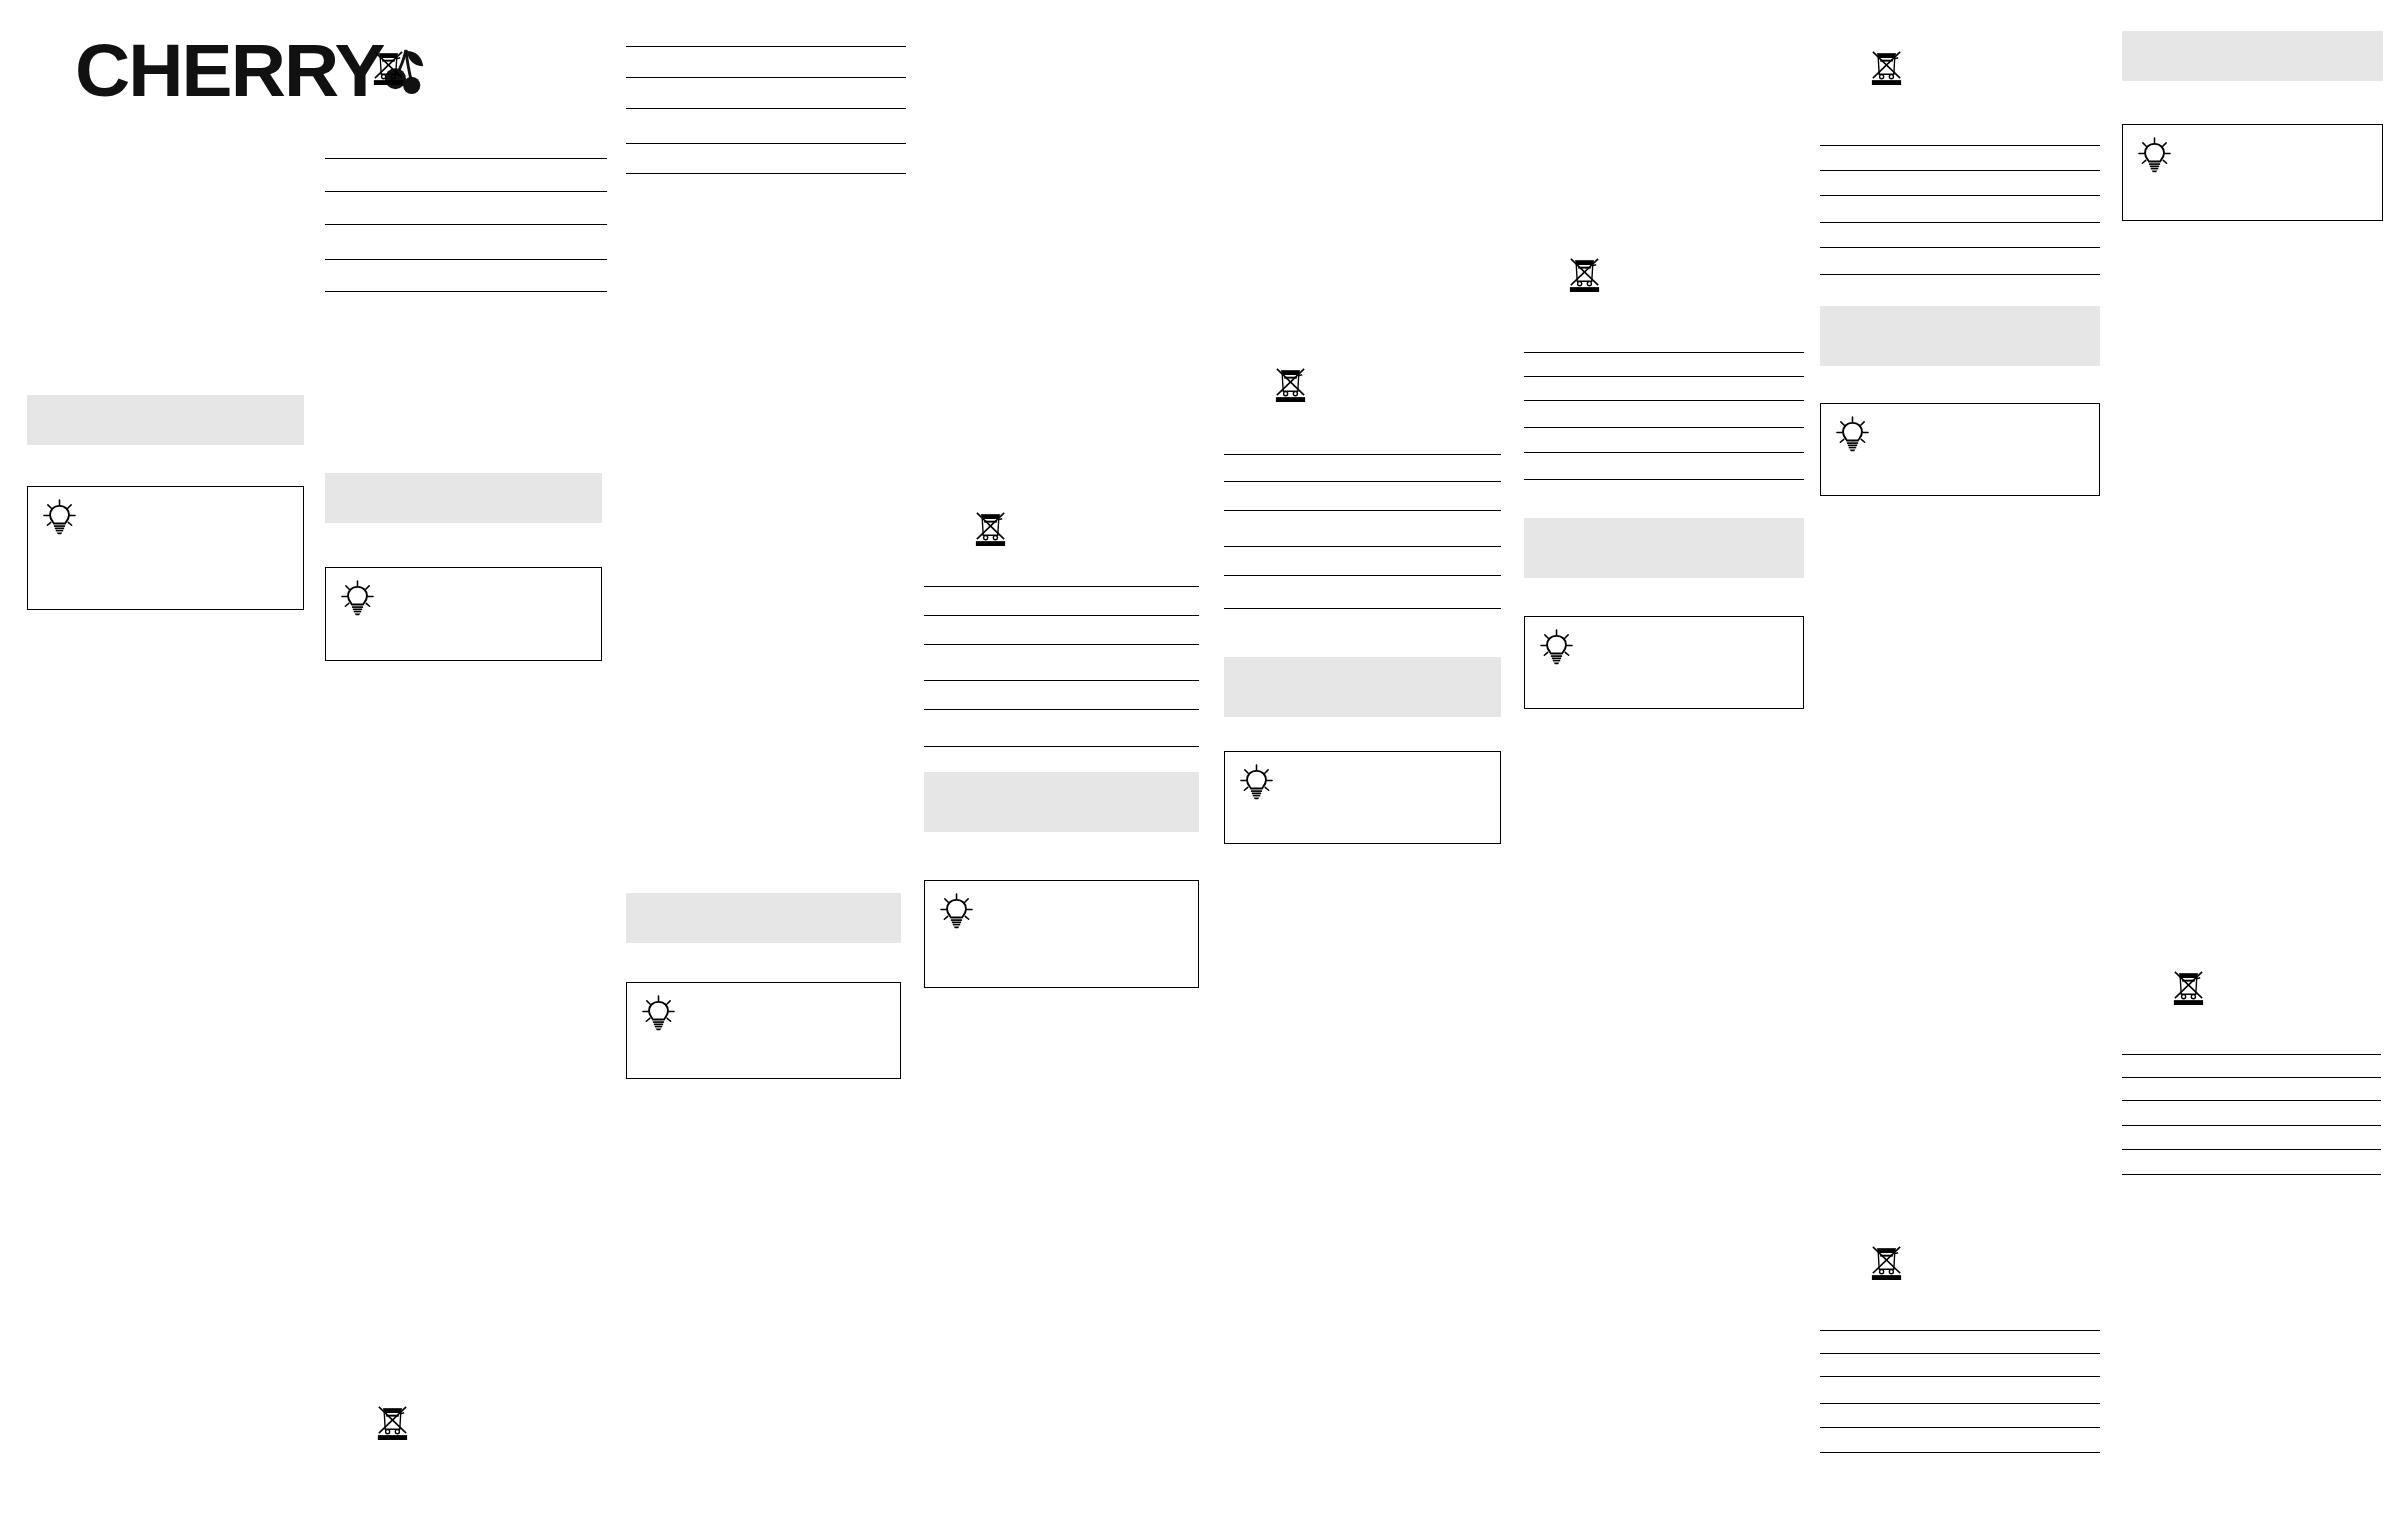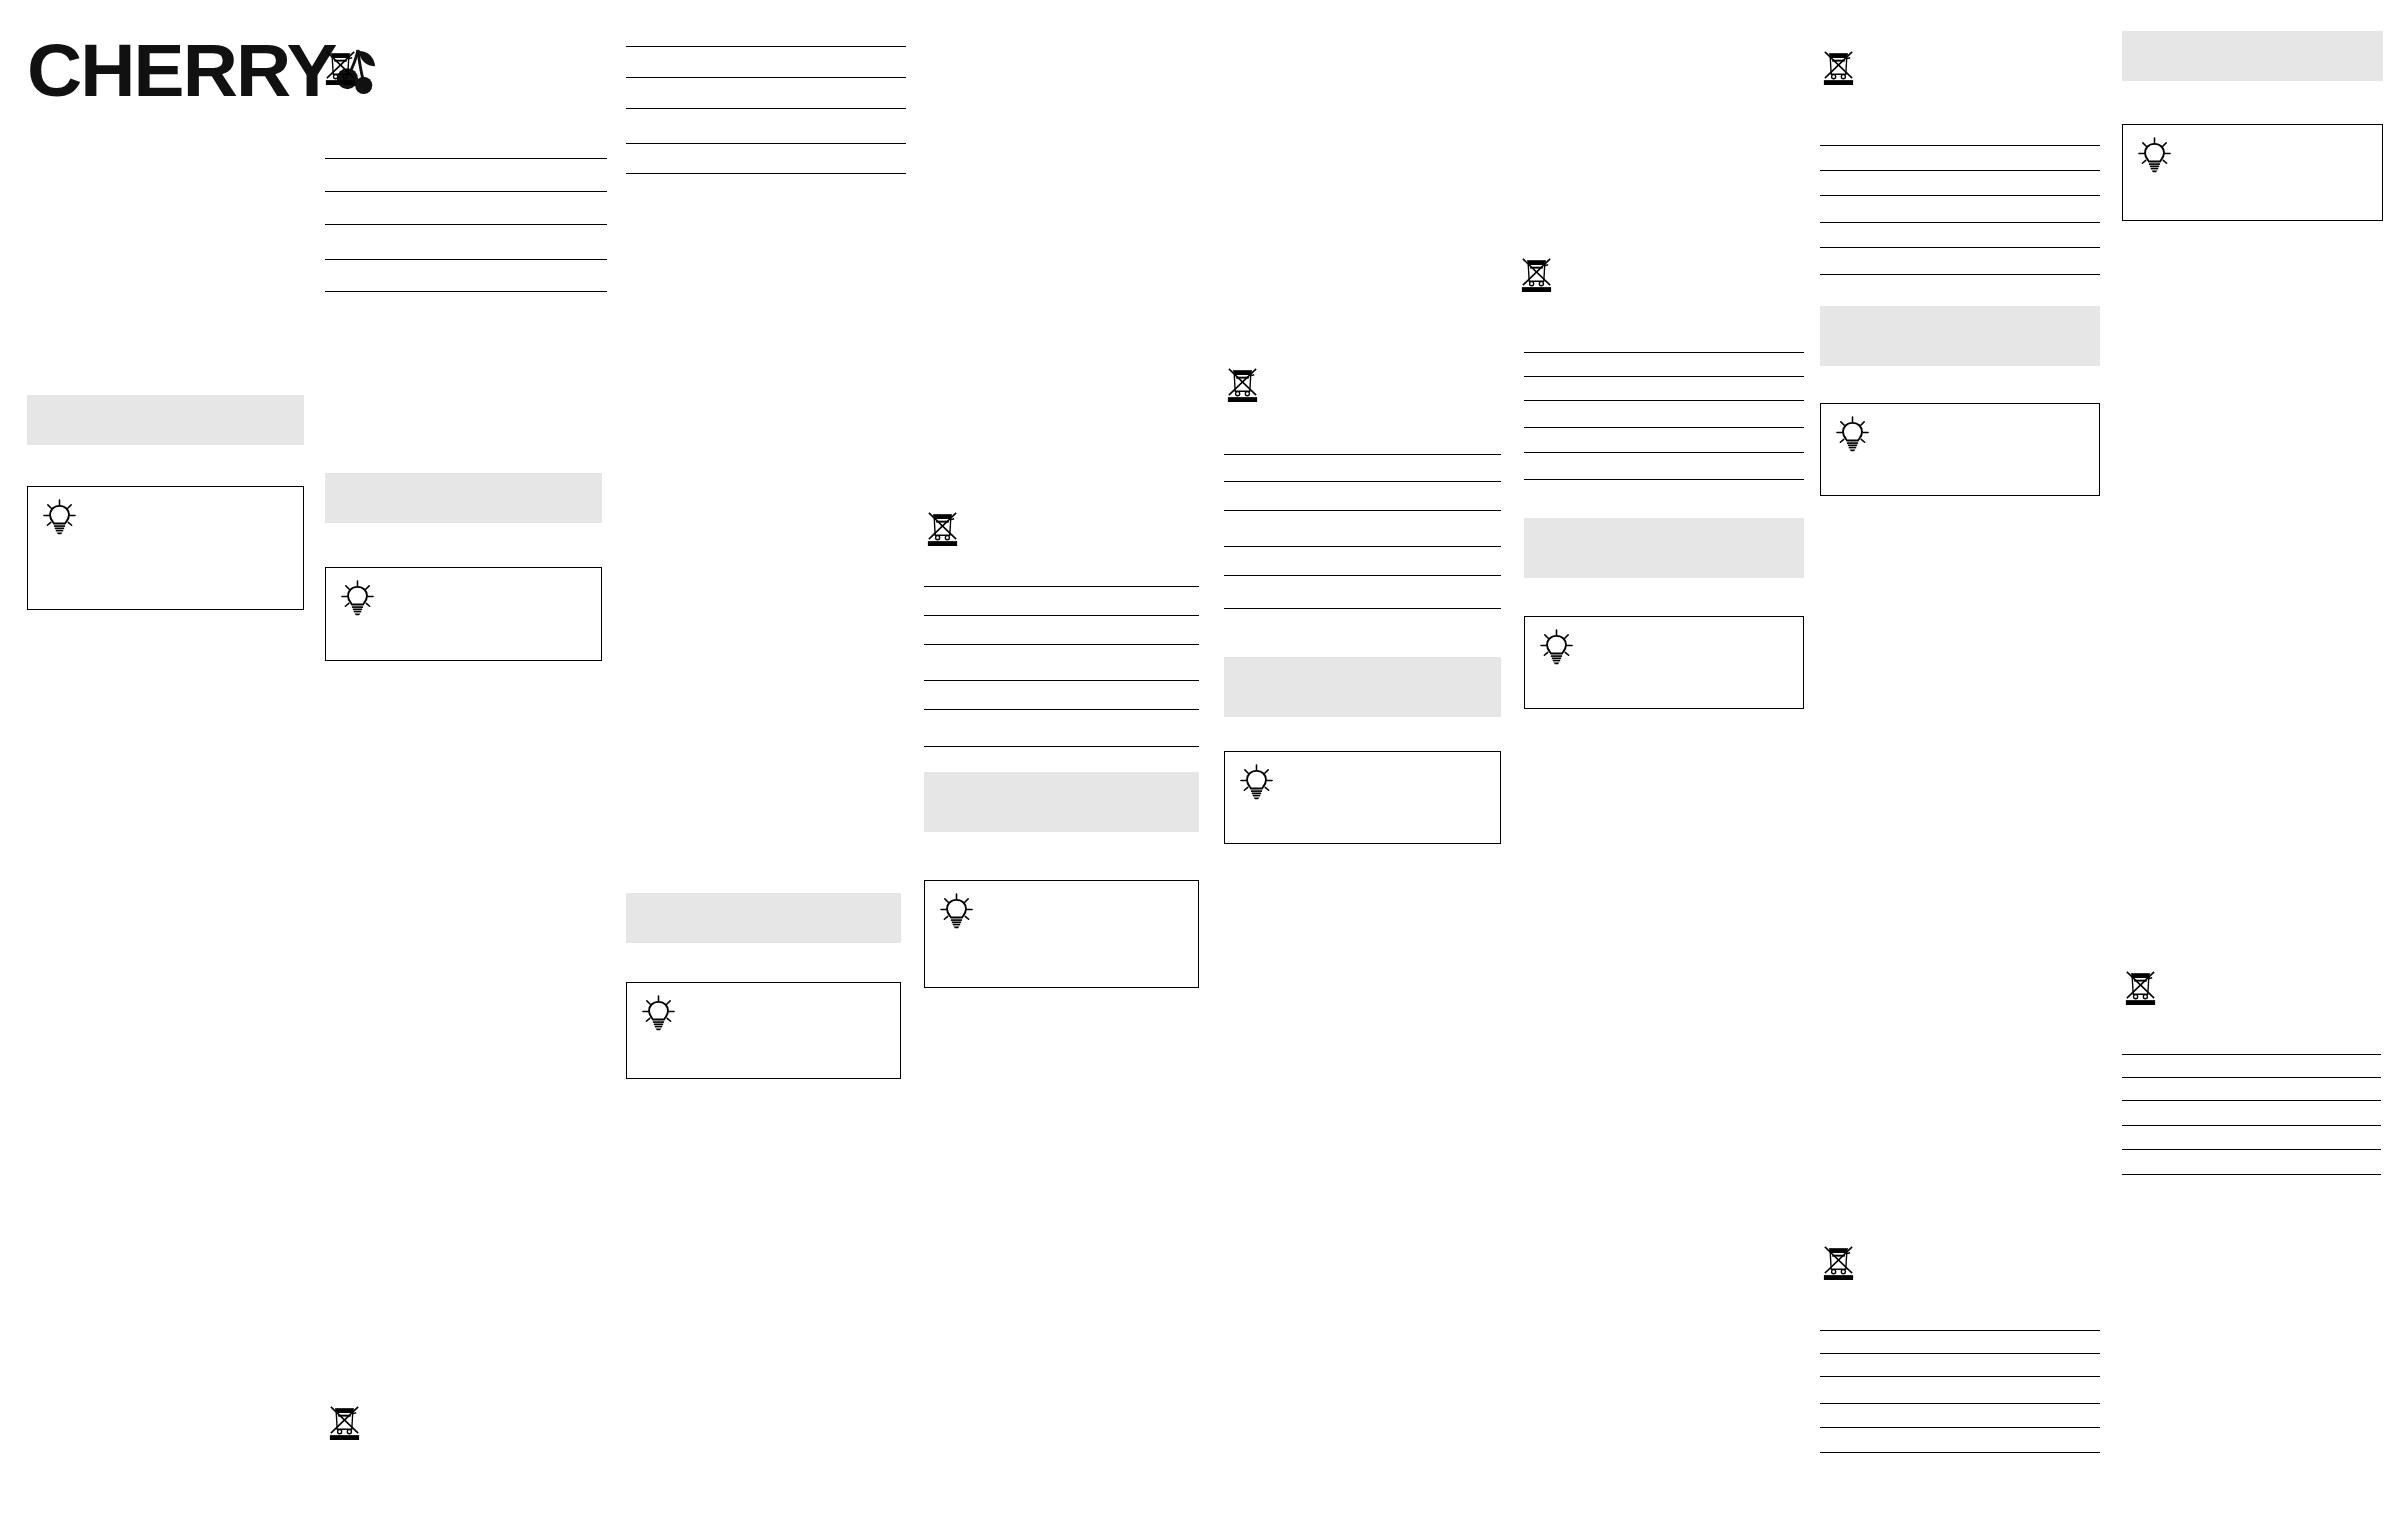--- a/index.html
+++ b/index.html
@@ -4,21 +4,21 @@
 <style>
   html,body{margin:0;padding:0;background:#ffffff;}
   body{
     font-family:"Liberation Sans", sans-serif;
     width:2398px;height:1533px;
     position:relative;overflow:hidden;
   }
   #page{position:absolute;left:0;top:0;width:2398px;height:1533px;background:#fff;}
 
   
-  .blk{position:absolute;}
+  .blk{position:absolute;margin-left:48px;}
 
   
   .logo-wrap{display:flex;align-items:center;}
   .logo-text{
     font-family:"Liberation Sans", sans-serif;
     font-weight:bold;
     font-size:75px;
     letter-spacing:-1.9px;
     color:#111111;
     line-height:1;

